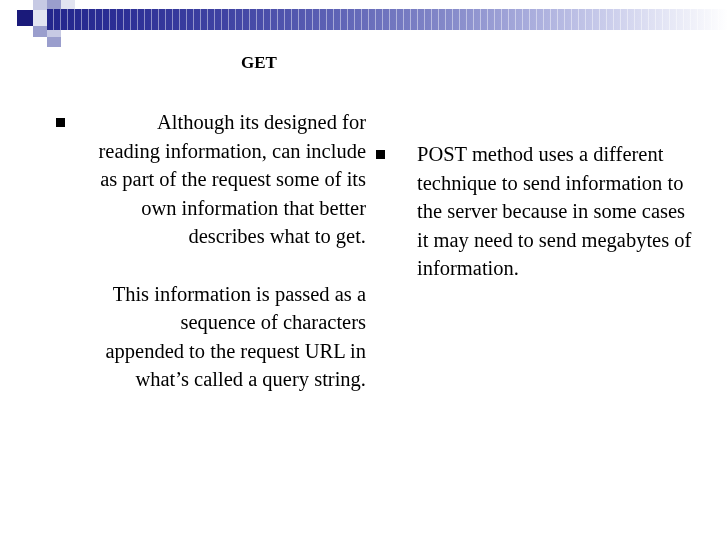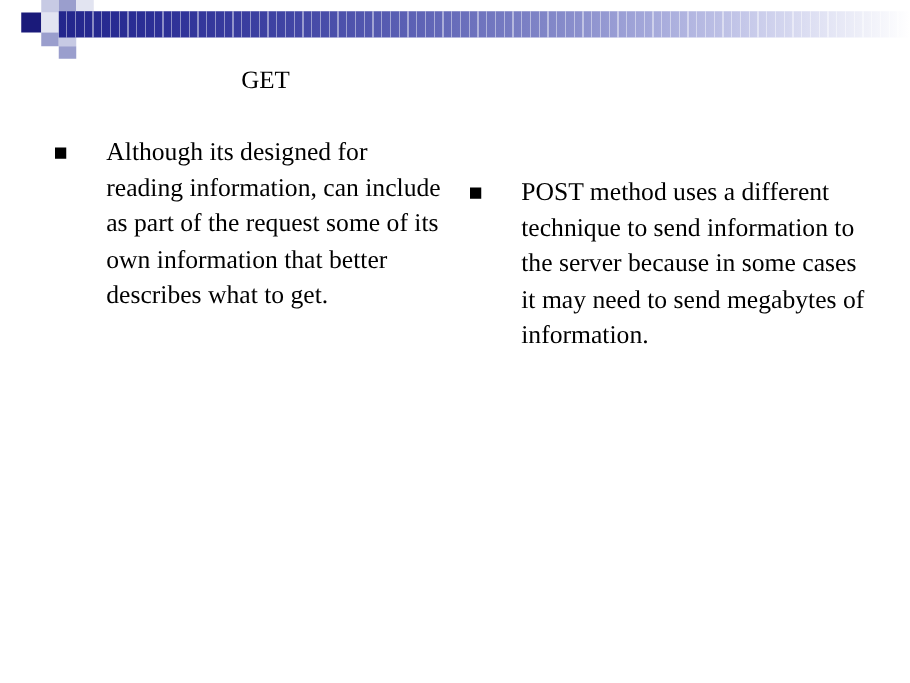--- a/index.html
+++ b/index.html
@@ -64,35 +64,36 @@
     position: absolute;
   }
   .sq-navy   { background: #1a1a7a; }
   .sq-mid    { background: #9a9ecd; }
   .sq-light  { background: #c7cae4; }
   .sq-pale   { background: #e2e4f1; }
 
   
   .heading {
     position: absolute;
-    font-size: 20px;
+    font-size: 17px;
     line-height: 1;
-    font-weight: normal;
+    font-weight: bold;
     white-space: nowrap;
     color: #000000;
+    margin-left: 48px;
   }
   #heading-get  { left: 193px; top: 54px; }
   #heading-post { left: 479px; top: 54px; }
 
   
   .column {
     position: absolute;
     top: 108px;
   }
-  #column-left  { left: 44px;  width: 310px; }
+  #column-left  { left: 56px;  width: 310px; text-align: right; }
   #column-right { left: 376px; width: 320px; margin-top: 32px; }
 
   .bullet-item {
     position: relative;
     padding-left: 41px;
     font-size: 20.5px;
     line-height: 28.6px;
     color: #000000;
   }
   .bullet-item + .bullet-item {
@@ -134,20 +135,24 @@
   <div class="heading" id="heading-get">GET</div>
 
 
   <div class="column" id="column-left">
 
     <div class="bullet-item">
       <span class="bullet-marker"></span>
       <span class="bullet-text">Although its designed for reading information, can include as part of the request some of its own information that better describes what to get.</span>
     </div>
 
+    <div class="bullet-item">
+
+      <span class="bullet-text">This information is passed as a sequence of characters appended to the request URL in what’s called a query string.</span>
+    </div>
 
   </div>
 
   <div class="column" id="column-right">
 
     <div class="bullet-item">
       <span class="bullet-marker"></span>
       <span class="bullet-text">POST method uses a different technique to send information to the server because in some cases it may need to send megabytes of information.</span>
     </div>
 

